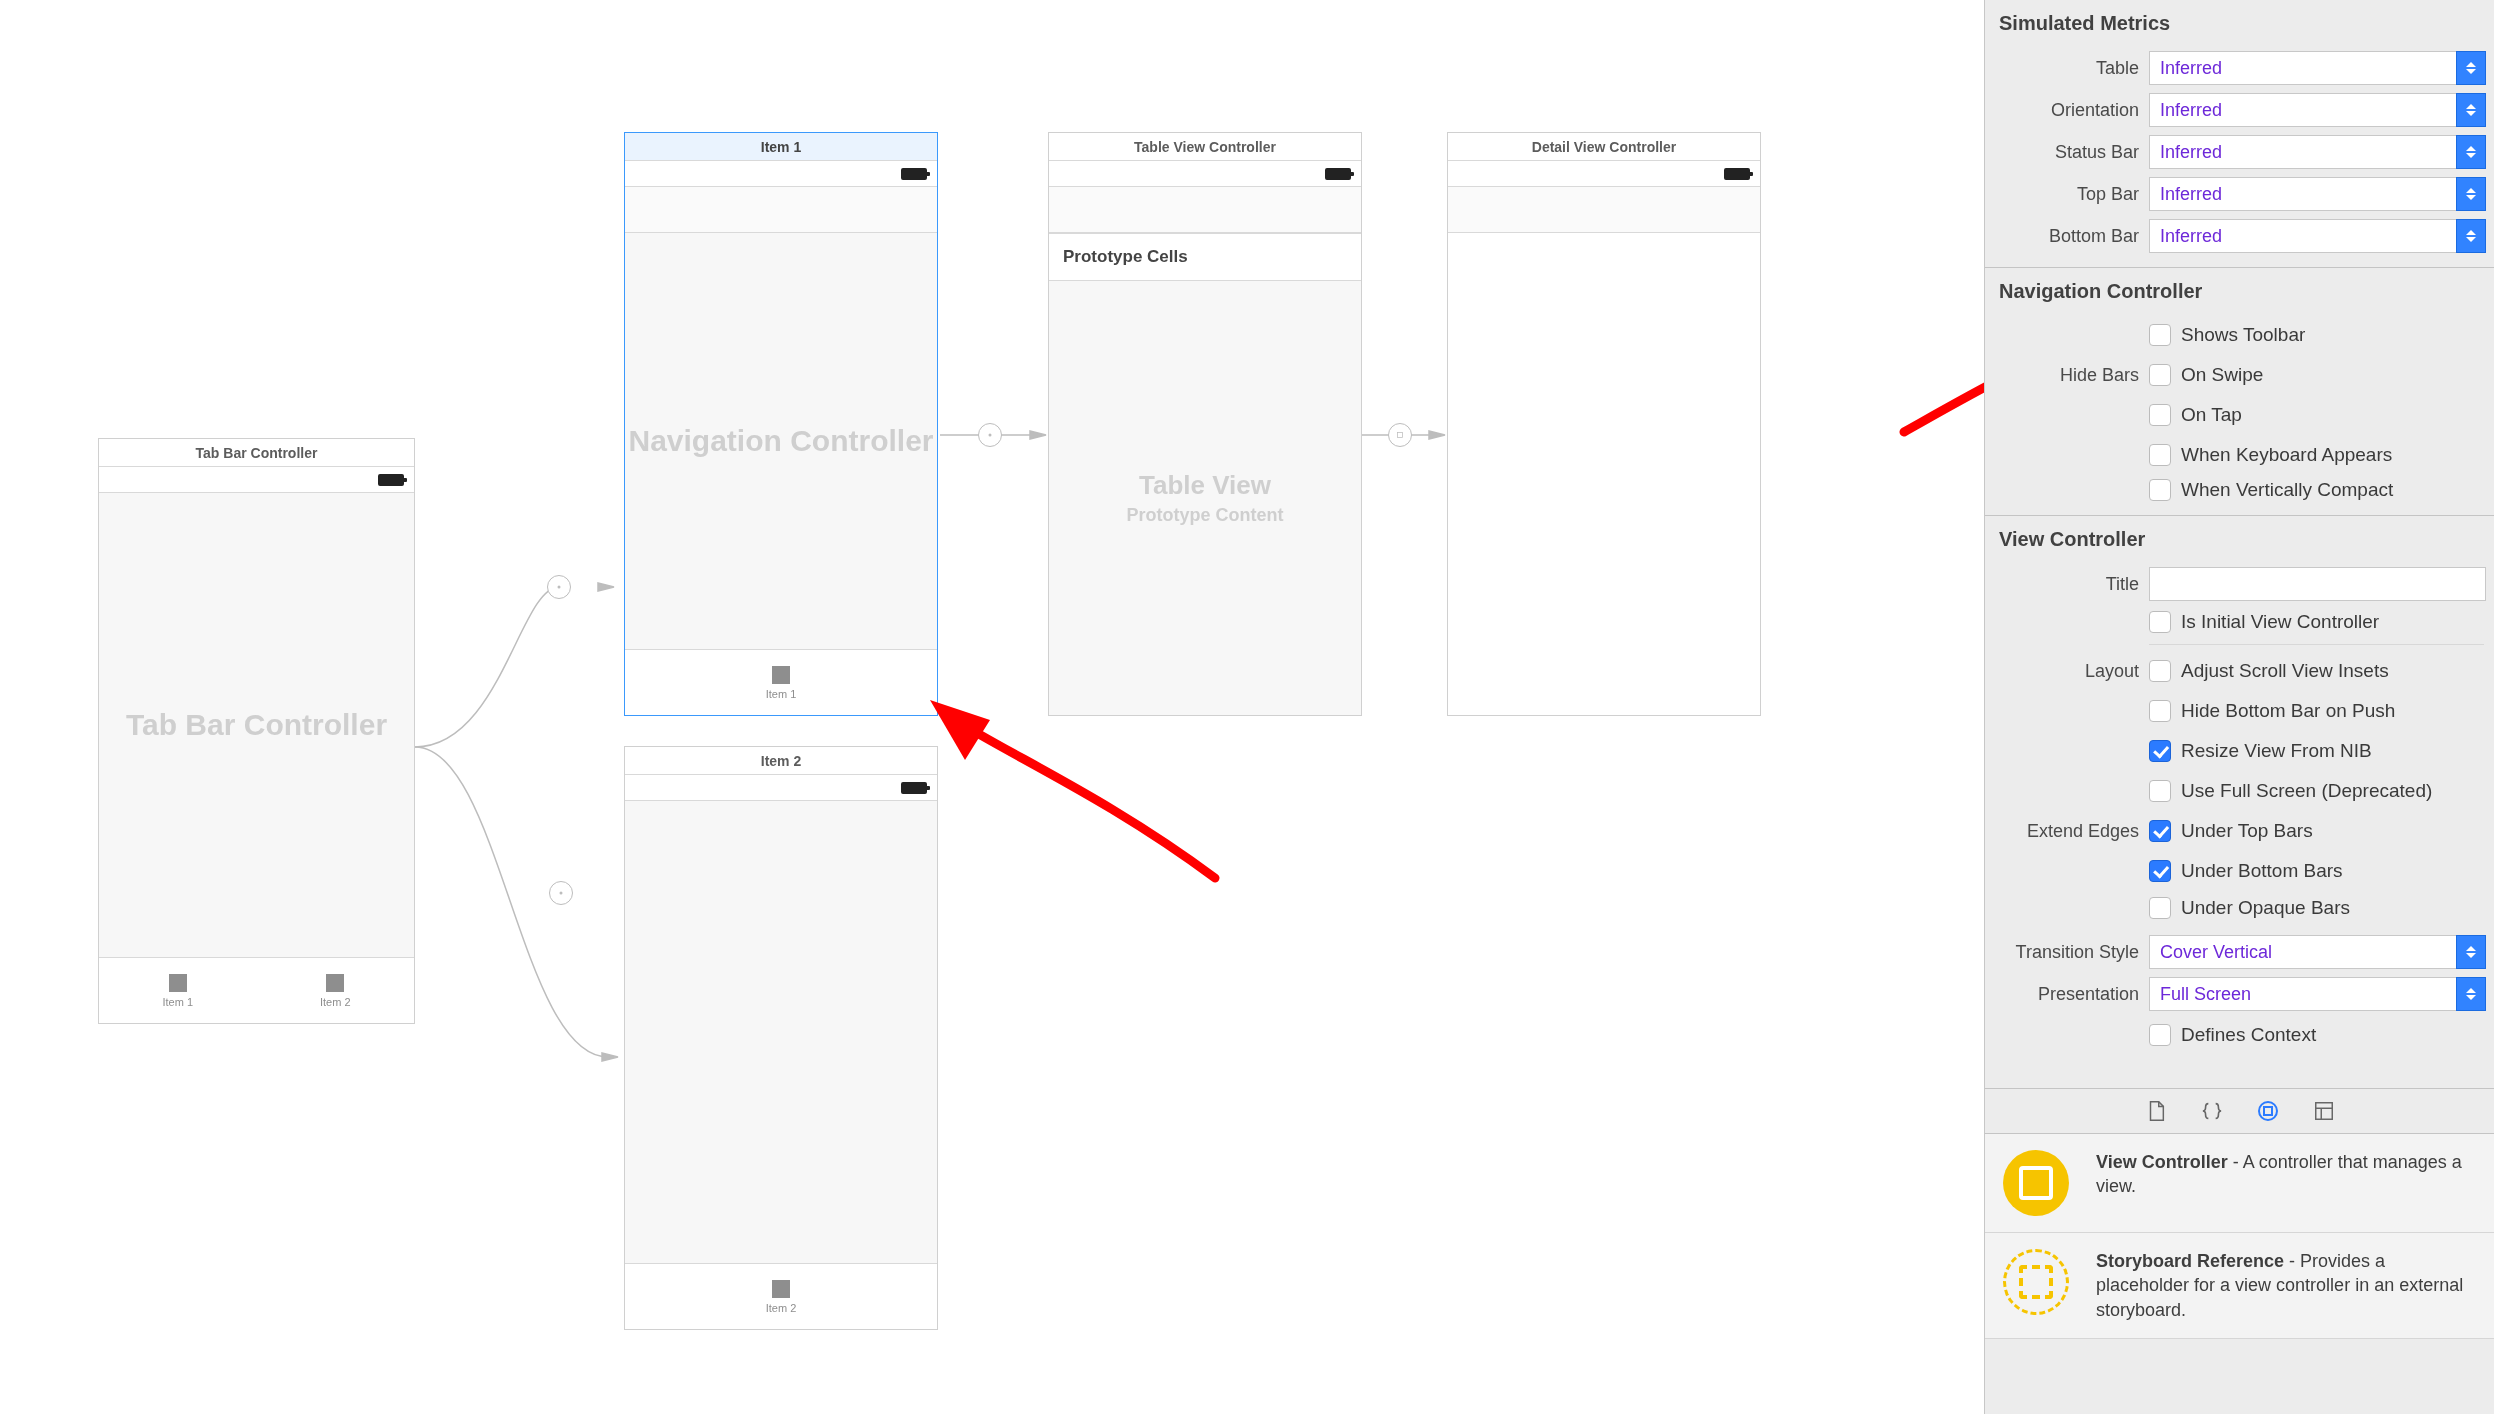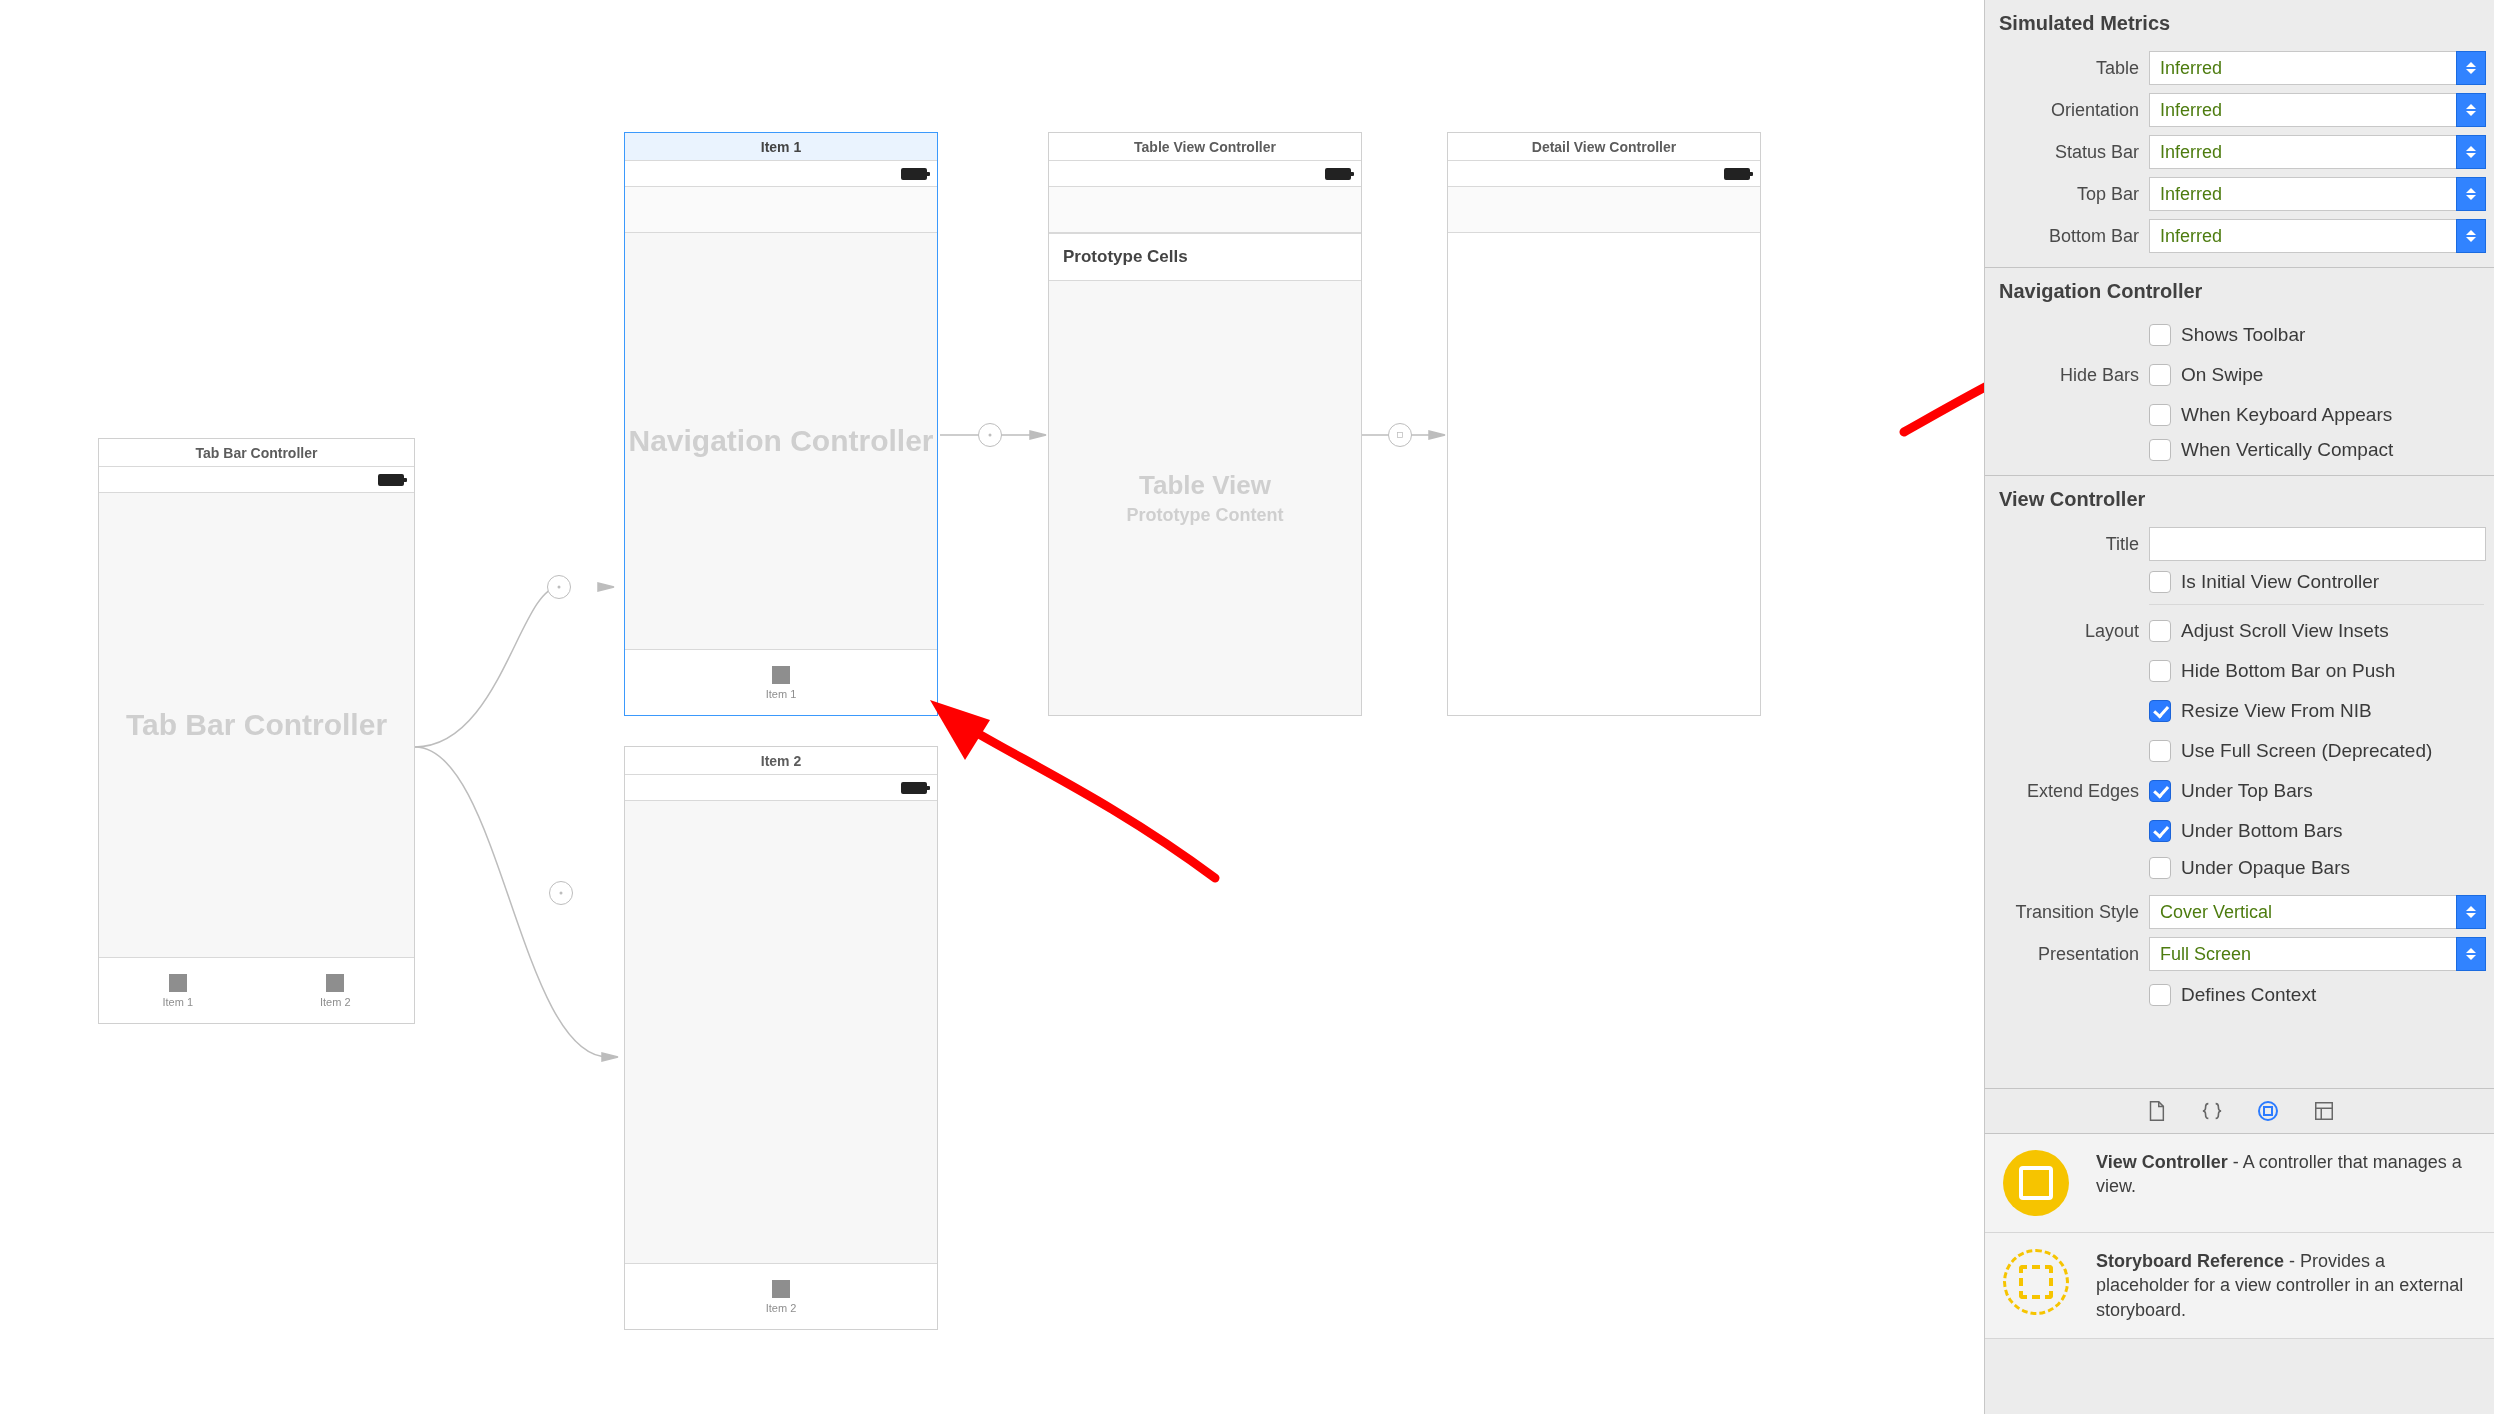--- a/index.html
+++ b/index.html
@@ -108,21 +108,21 @@
 .row .lbl {
   width: 164px; text-align: right; padding-right: 10px;
   font-size: 18px; color: #4a4a4a;
 }
 .row .ctl { flex: 1; display: flex; align-items: center; }
 .select {
   flex: 1;
   height: 34px;
   background: #fff; border: 1px solid #c8c8c8;
   border-right: none;
-  padding: 0 10px; font-size: 18px; color: #4d7c0f;
+  padding: 0 10px; font-size: 18px; color: #6d28d9;
   border-radius: 0;
   display: flex; align-items: center;
 }
 .select-btn {
   width: 30px; height: 34px; background: #3183ff;
   border: 1px solid #1b6be0;
   display: flex; flex-direction: column; align-items: center; justify-content: center;
   gap: 2px;
 }
 .select-btn .tri { width: 0; height: 0; border-left: 5px solid transparent; border-right: 5px solid transparent; }
@@ -362,20 +362,27 @@
         <div class="lbl">Hide Bars</div>
         <div class="chk-row">
           <div class="chk"></div>
           <span class="chk-lbl">On Swipe</span>
         </div>
       </div>
     <div class="row">
         <div class="lbl"></div>
         <div class="chk-row">
           <div class="chk"></div>
+          <span class="chk-lbl">On Tap</span>
+        </div>
+      </div>
+    <div class="row">
+        <div class="lbl"></div>
+        <div class="chk-row">
+          <div class="chk"></div>
           <span class="chk-lbl">When Keyboard Appears</span>
         </div>
       </div>
     <div class="row section-bottom-border" style="padding-bottom:14px;">
         <div class="lbl"></div>
         <div class="chk-row">
           <div class="chk"></div>
           <span class="chk-lbl">When Vertically Compact</span>
         </div>
       </div>

